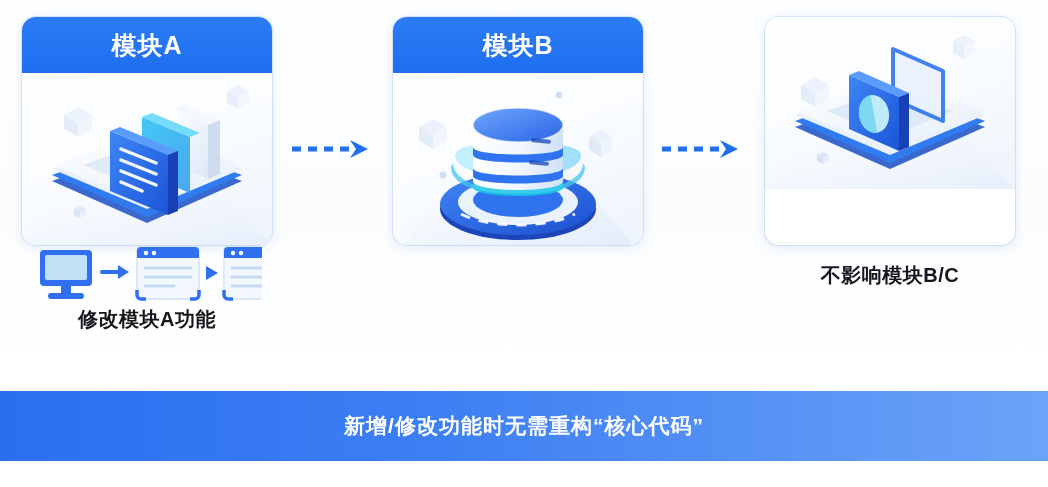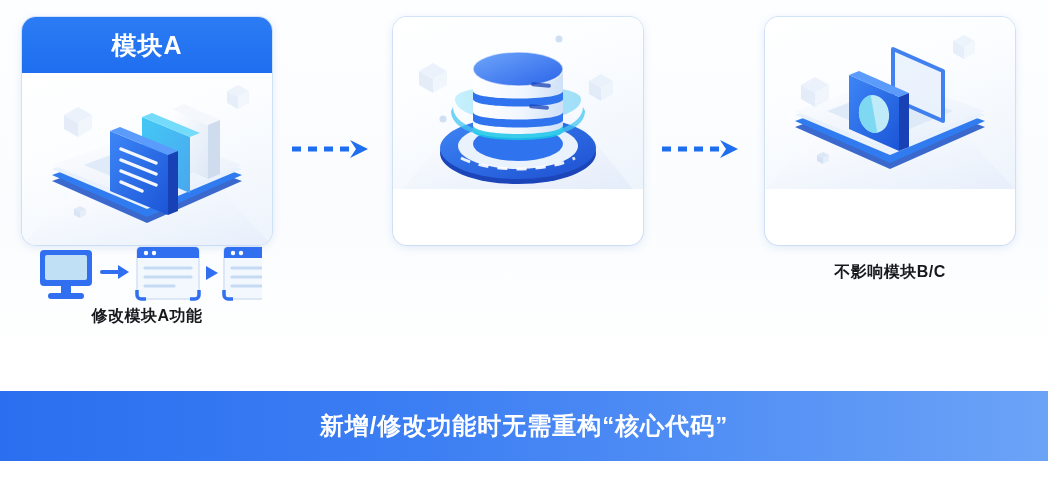--- a/index.html
+++ b/index.html
@@ -65,21 +65,21 @@
     width: 90px;
     height: 26px;
   }
 
   
   .caption-block {
     position: absolute;
     text-align: center;
   }
   .caption-text {
-    font-size: 16px;
+    font-size: 20px;
     font-weight: bold;
     color: #17181c;
     letter-spacing: 0.5px;
     white-space: nowrap;
   }
   .caption-icons {
     height: 58px;
   }
 
   
@@ -89,21 +89,21 @@
     top: 391px;
     width: 1048px;
     height: 70px;
     background: linear-gradient(90deg, #2b6ff0 0%, #3c7ef3 40%, #6ba3f7 100%);
     display: flex;
     align-items: center;
     justify-content: center;
   }
   #banner .banner-text {
     color: #ffffff;
-    font-size: 24px;
+    font-size: 21px;
     font-weight: bold;
     letter-spacing: 1px;
     white-space: nowrap;
   }
 </style>
 </head>
 <body>
 
 <div id="stage">
 
@@ -181,20 +181,23 @@
       </svg>
     </div>
   </div>
 
   <svg class="flow-arrow" style="left:290px; top:136px;" viewBox="0 0 90 26">
     <line x1="2" y1="13" x2="62" y2="13" stroke="#1f6ef0" stroke-width="5" stroke-dasharray="9 7" stroke-linecap="butt"></line>
     <path d="M60 4 L78 13 L60 22 L66 13 Z" fill="#1f6ef0"></path>
   </svg>
 
   <div class="card" style="left:393px; top:17px;">
+    <div class="card-header">
+      <span class="card-title">模块B</span>
+    </div>
     <div class="card-body">
       <svg class="card-illustration" viewBox="0 0 250 172">
         <defs>
           <linearGradient id="b-floor" x1="0" y1="0" x2="1" y2="1">
             <stop offset="0%" stop-color="#ffffff"></stop>
               <stop offset="100%" stop-color="#e3ecfa"></stop>
           </linearGradient>
           <linearGradient id="b-base" x1="0" y1="0" x2="1" y2="1">
             <stop offset="0%" stop-color="#3f87f6"></stop>
               <stop offset="100%" stop-color="#1d4fd0"></stop>

